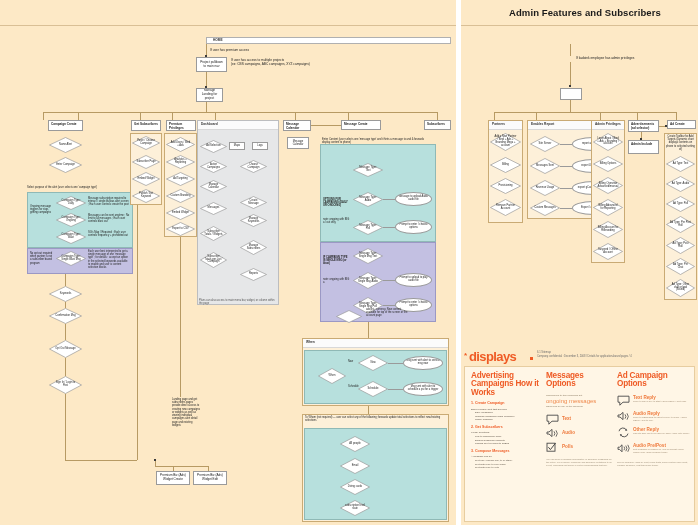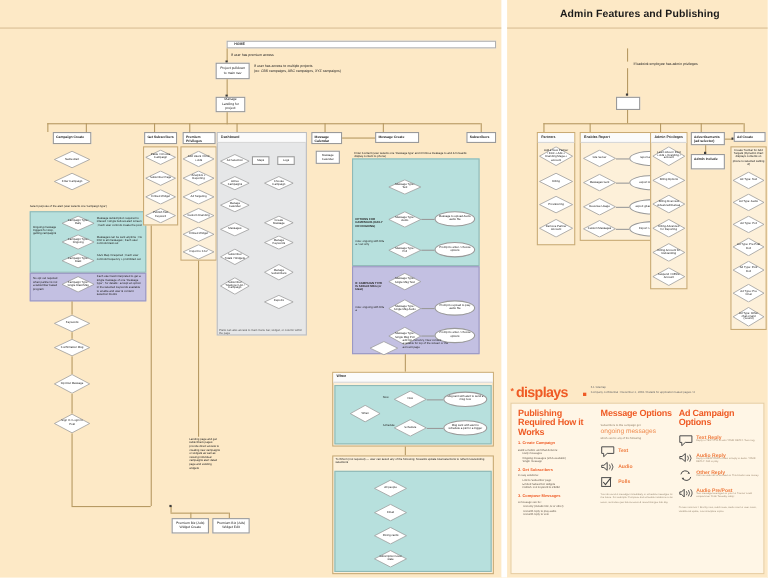--- a/index.html
+++ b/index.html
@@ -144,21 +144,21 @@
   <div class="panel" id="panel-left">
     <div class="panel-header">
       <div class="header-rule"></div>
     </div>
   </div>
 
   <div class="gutter"></div>
 
   <div class="panel" id="panel-right">
     <div class="panel-header">
-      <div class="title">Admin Features and Publishing</div>
+      <div class="title">Admin Features and Subscribers</div>
       <div class="header-rule"></div>
     </div>
   </div>
 
   <div class="homebar" style="left:206px;top:37px;width:245px;height:7px;">
     <span>HOME</span>
   </div>
   <div class="ln v" style="left:206px;top:44px;height:12px;"></div>
   <div class="note" style="left:210px;top:48px;">If user has premium access</div>
   <div class="dot" style="left:205px;top:55px;"></div>
@@ -725,21 +725,21 @@
       <span class="dot2"></span>
     </div>
     <div class="meta">
       <div>6.1 Sitemap</div>
       <div>Company confidential : December 3, 2008 / Details for application-based pages / 4</div>
     </div>
 
     <div id="legend-card">
 
       <div class="lg-col" id="lg-col-1">
-        <div class="lg-h">Publishing Required How it Works</div>
+        <div class="lg-h">Advertising Campaigns How it Works</div>
 
         <div class="lg-blk">
           <div class="lg-step">1. Create Campaign</div>
           <div class="lg-li">Build a mobile alert that delivers:</div>
           <div class="lg-li ind">Daily messages</div>
           <div class="lg-li ind">Ongoing messages (RSS available)</div>
           <div class="lg-li ind">Single message</div>
         </div>
 
         <div class="lg-blk">
@@ -753,21 +753,21 @@
         <div class="lg-blk">
           <div class="lg-step">3. Compose Messages</div>
           <div class="lg-li">A message can be:</div>
           <div class="lg-li ind">Text only (include link, tx or other)</div>
           <div class="lg-li ind">Text with reply to play audio</div>
           <div class="lg-li ind">Text with reply to vote</div>
         </div>
       </div>
 
       <div class="lg-col" id="lg-col-2">
-        <div class="lg-h">Message Options</div>
+        <div class="lg-h">Messages Options</div>
         <div class="lg-sub">Subscribers to this campaign get</div>
         <div class="lg-big">ongoing messages</div>
         <div class="lg-sub">which can be any of the following</div>
 
         <div style="height:4px;"></div>
 
         <div class="opt-row">
           <span class="opt-ico">
             <svg width="13" height="11" viewBox="0 0 13 11">
                 <path d="M1 1.2 h11 v6 h-6 l-3.2 3 v-3 H1 z" fill="none" stroke="#4a4a4a" stroke-width="0.9" stroke-linejoin="round"></path>

